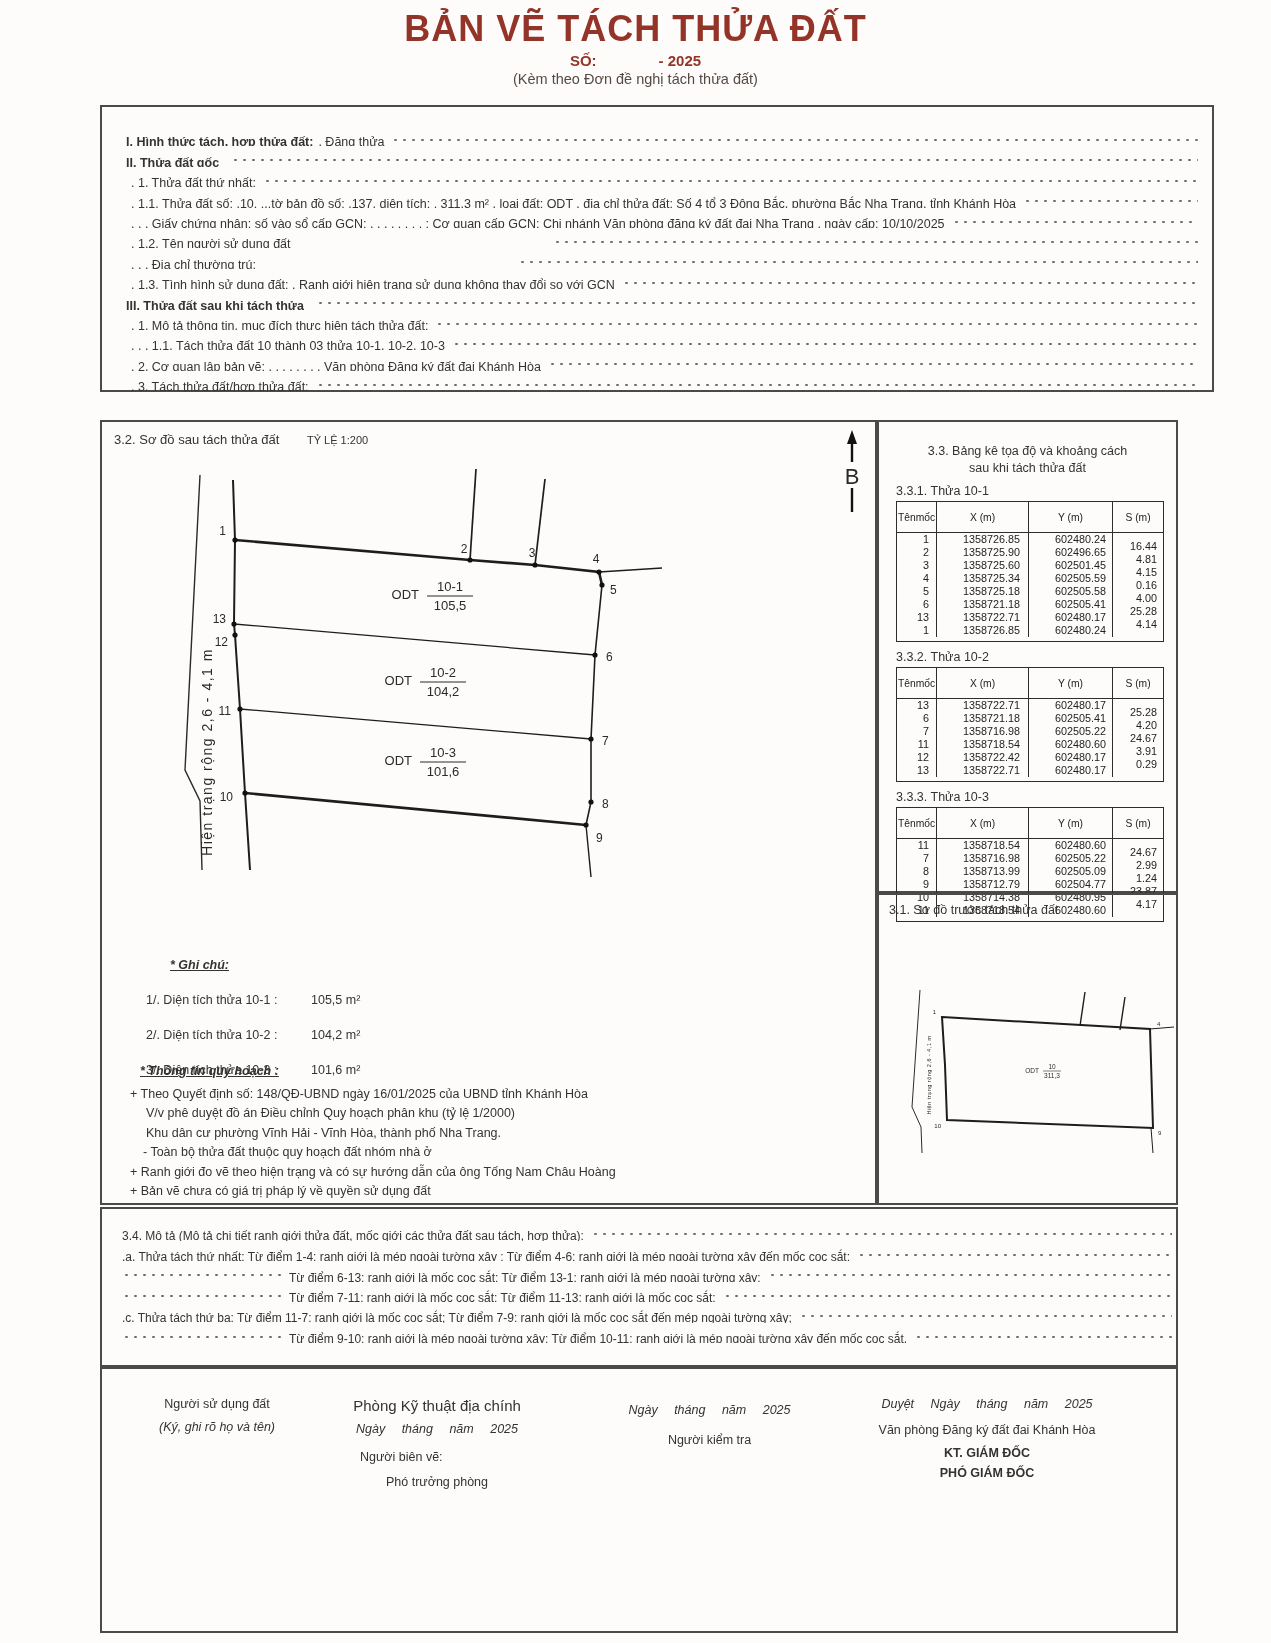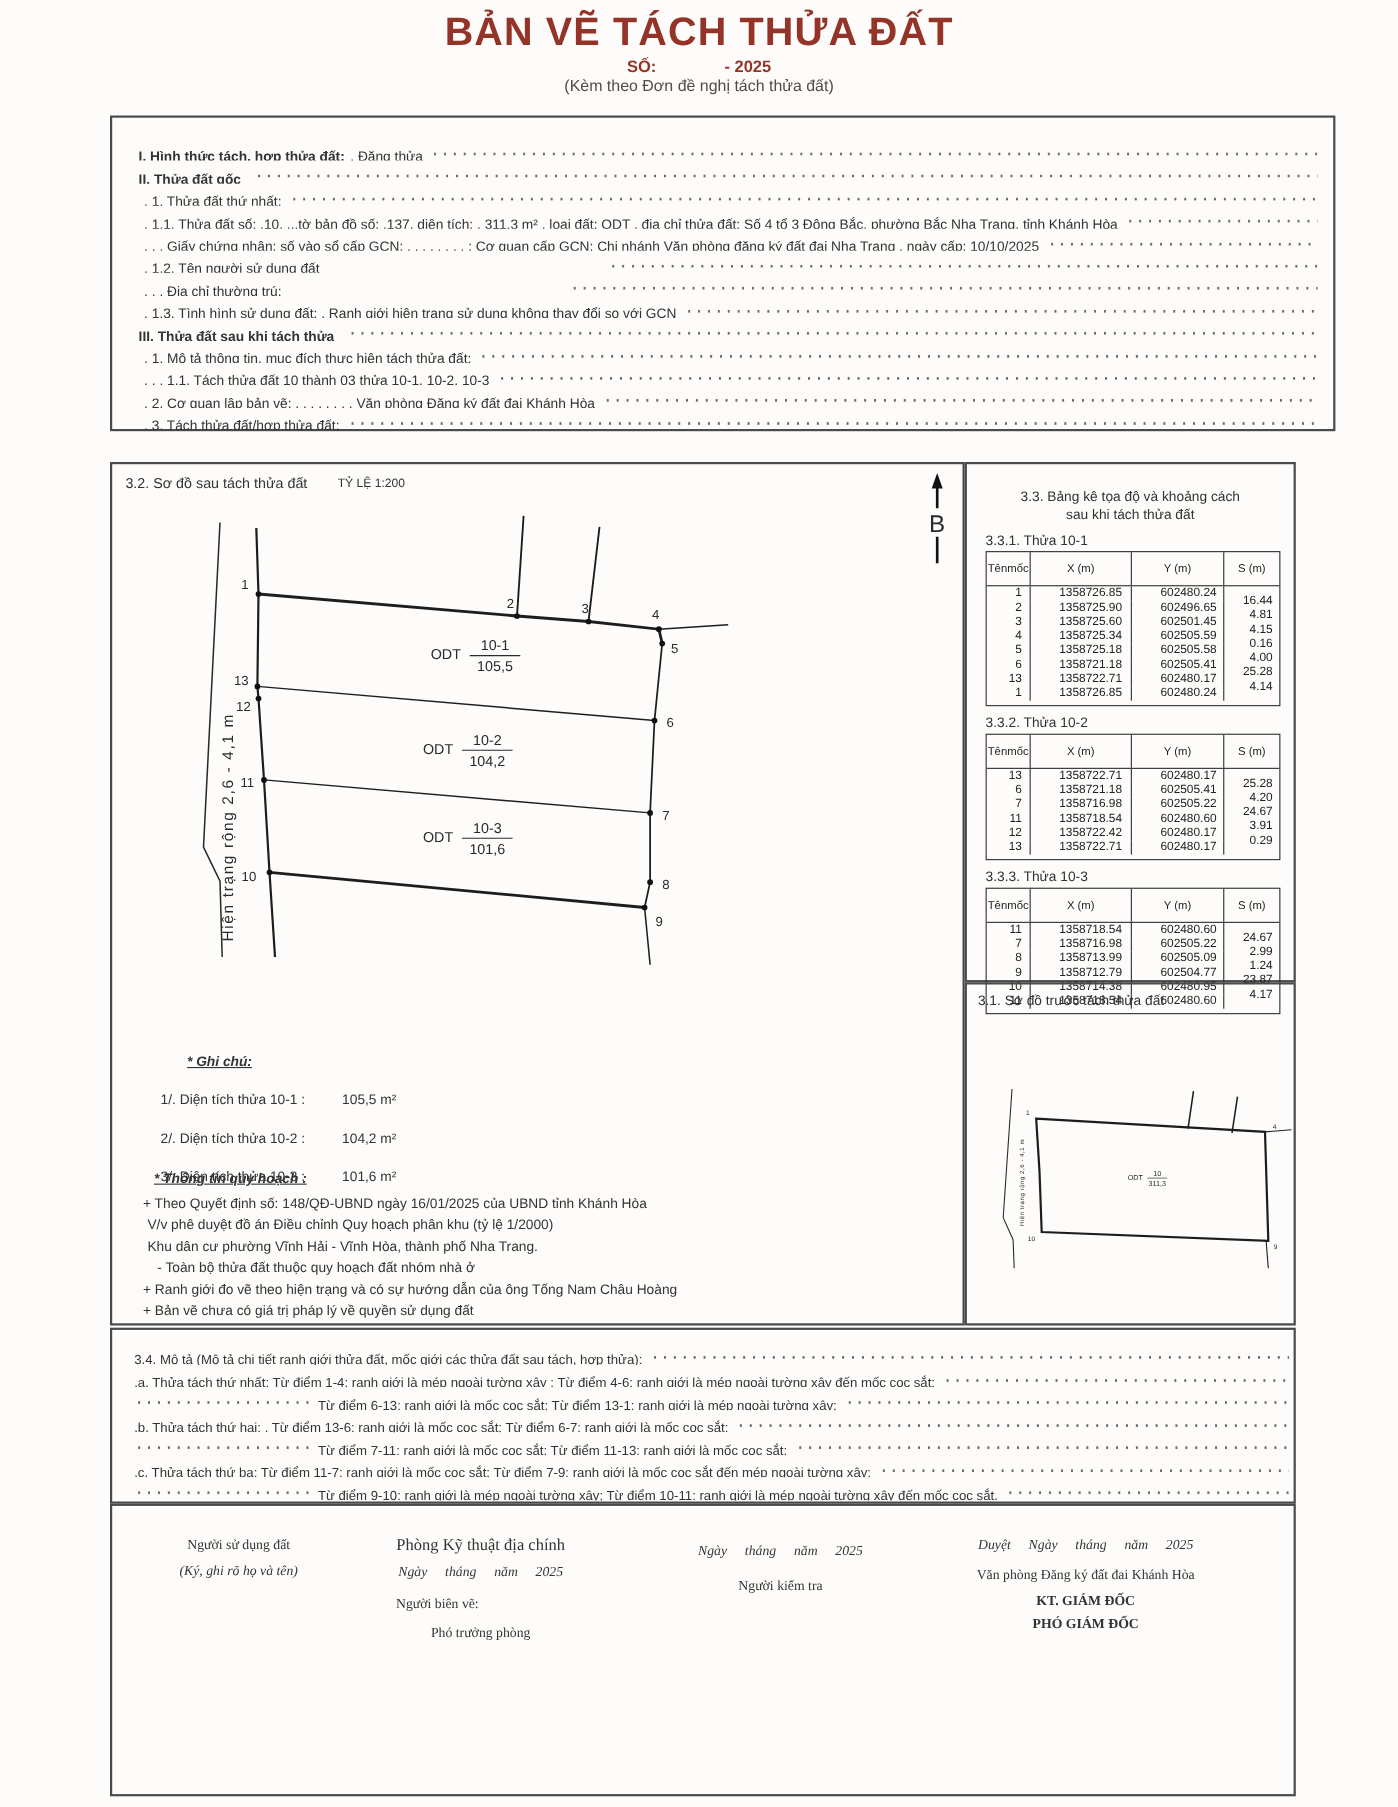--- a/index.html
+++ b/index.html
@@ -33,21 +33,21 @@
   .map-scale { position:absolute; left:205px; top:12px; font-size:11px; }
   svg.mainmap { position:absolute; left:0; top:0; }
   svg text { fill:#2a2a2a; }
 
   .notes { position:absolute; left:44px; top:536px; font-size:12.5px; }
   .notes-h { margin-left:24px; font-weight:bold; text-decoration:underline; font-style:italic; }
   .note-item { display:flex; margin-top:21px; }
   .note-item .nl { width:165px; }
   .plan { position:absolute; left:28px; top:640px; font-size:12.5px; line-height:19.5px; }
   .plan-h { font-weight:bold; text-decoration:underline; font-style:italic; margin-left:10px; margin-bottom:3px; }
-  .pl-ind1 { margin-left:4px; }
+  .pl-ind1 { margin-left:16px; }
   .pl-ind2 { margin-left:13px; }
 
   
   .box-tables { left:877px; top:420px; width:301px; height:473px; }
   .panel-title { text-align:center; font-size:12.5px; line-height:16.5px; padding-top:21px; }
   .ct-sub { font-size:12.5px; margin:8px 0 3px 17px; }
   .ct { margin-left:17px; width:268px; border:1.6px solid #2d2d2d; box-sizing:border-box;
         font-size:10.8px; color:#222; }
   .ct-head { display:flex; border-bottom:1.6px solid #2d2d2d; }
   .hd { display:flex; flex-direction:row; align-items:center; justify-content:center;
@@ -72,21 +72,21 @@
 
   
   .box-desc { left:100px; top:1207px; width:1078px; height:160px; padding:11px 4px 0 20px; }
   .dline { display:flex; align-items:baseline; font-size:12px; height:20.5px; line-height:20.5px;
            white-space:nowrap; overflow:hidden; }
   .lead { width:160px; flex:none; margin-right:7px; height:20.5px;
           background-image:radial-gradient(circle,#6b6b6b 1.05px,transparent 1.3px);
           background-size:9px 4px; background-repeat:repeat-x; background-position:0 12px; }
 
   
-  .box-sign { left:100px; top:1367px; width:1078px; height:266px;font-family:Liberation Serif, serif; }
+  .box-sign { left:100px; top:1367px; width:1078px; height:266px; }
   .scol { position:absolute; top:28px; text-align:center; font-size:12.5px; }
   .scol1 { left:15px;  width:200px; }
   .scol2 { left:230px; width:210px; }
   .scol3 { left:495px; width:225px; }
   .scol4 { left:760px; width:250px; }
   .s-it { font-style:italic; }
   .gap { word-spacing:13px; }
   .s-big { font-size:15px; }
   .s-b { font-weight:bold; }
   .scol1 .r2 { margin-top:9px; }
@@ -523,24 +523,20 @@
     <div class="dline">
         <span>.a. Thửa tách thứ nhất: Từ điểm 1-4: ranh giới là mép ngoài tường xây ; Từ điểm 4-6: ranh giới là mép ngoài tường xây đến mốc cọc sắt;</span>
         <span class="dots"></span>
       </div>
     <div class="dline">
         <span class="lead"></span>
         <span>Từ điểm 6-13: ranh giới là mốc cọc sắt; Từ điểm 13-1: ranh giới là mép ngoài tường xây;</span>
         <span class="dots"></span>
       </div>
     <div class="dline">
-        <span>.b. Thửa tách thứ hai: . Từ điểm 13-6: ranh giới là mốc cọc sắt; Từ điểm 6-7: ranh giới là mốc cọc sắt:</span>
-        <span class="dots"></span>
-      </div>
-    <div class="dline">
         <span class="lead"></span>
         <span>Từ điểm 7-11: ranh giới là mốc cọc sắt; Từ điểm 11-13: ranh giới là mốc cọc sắt;</span>
         <span class="dots"></span>
       </div>
     <div class="dline">
         <span>.c. Thửa tách thứ ba: Từ điểm 11-7: ranh giới là mốc cọc sắt; Từ điểm 7-9: ranh giới là mốc cọc sắt đến mép ngoài tường xây;</span>
         <span class="dots"></span>
       </div>
     <div class="dline">
         <span class="lead"></span>

